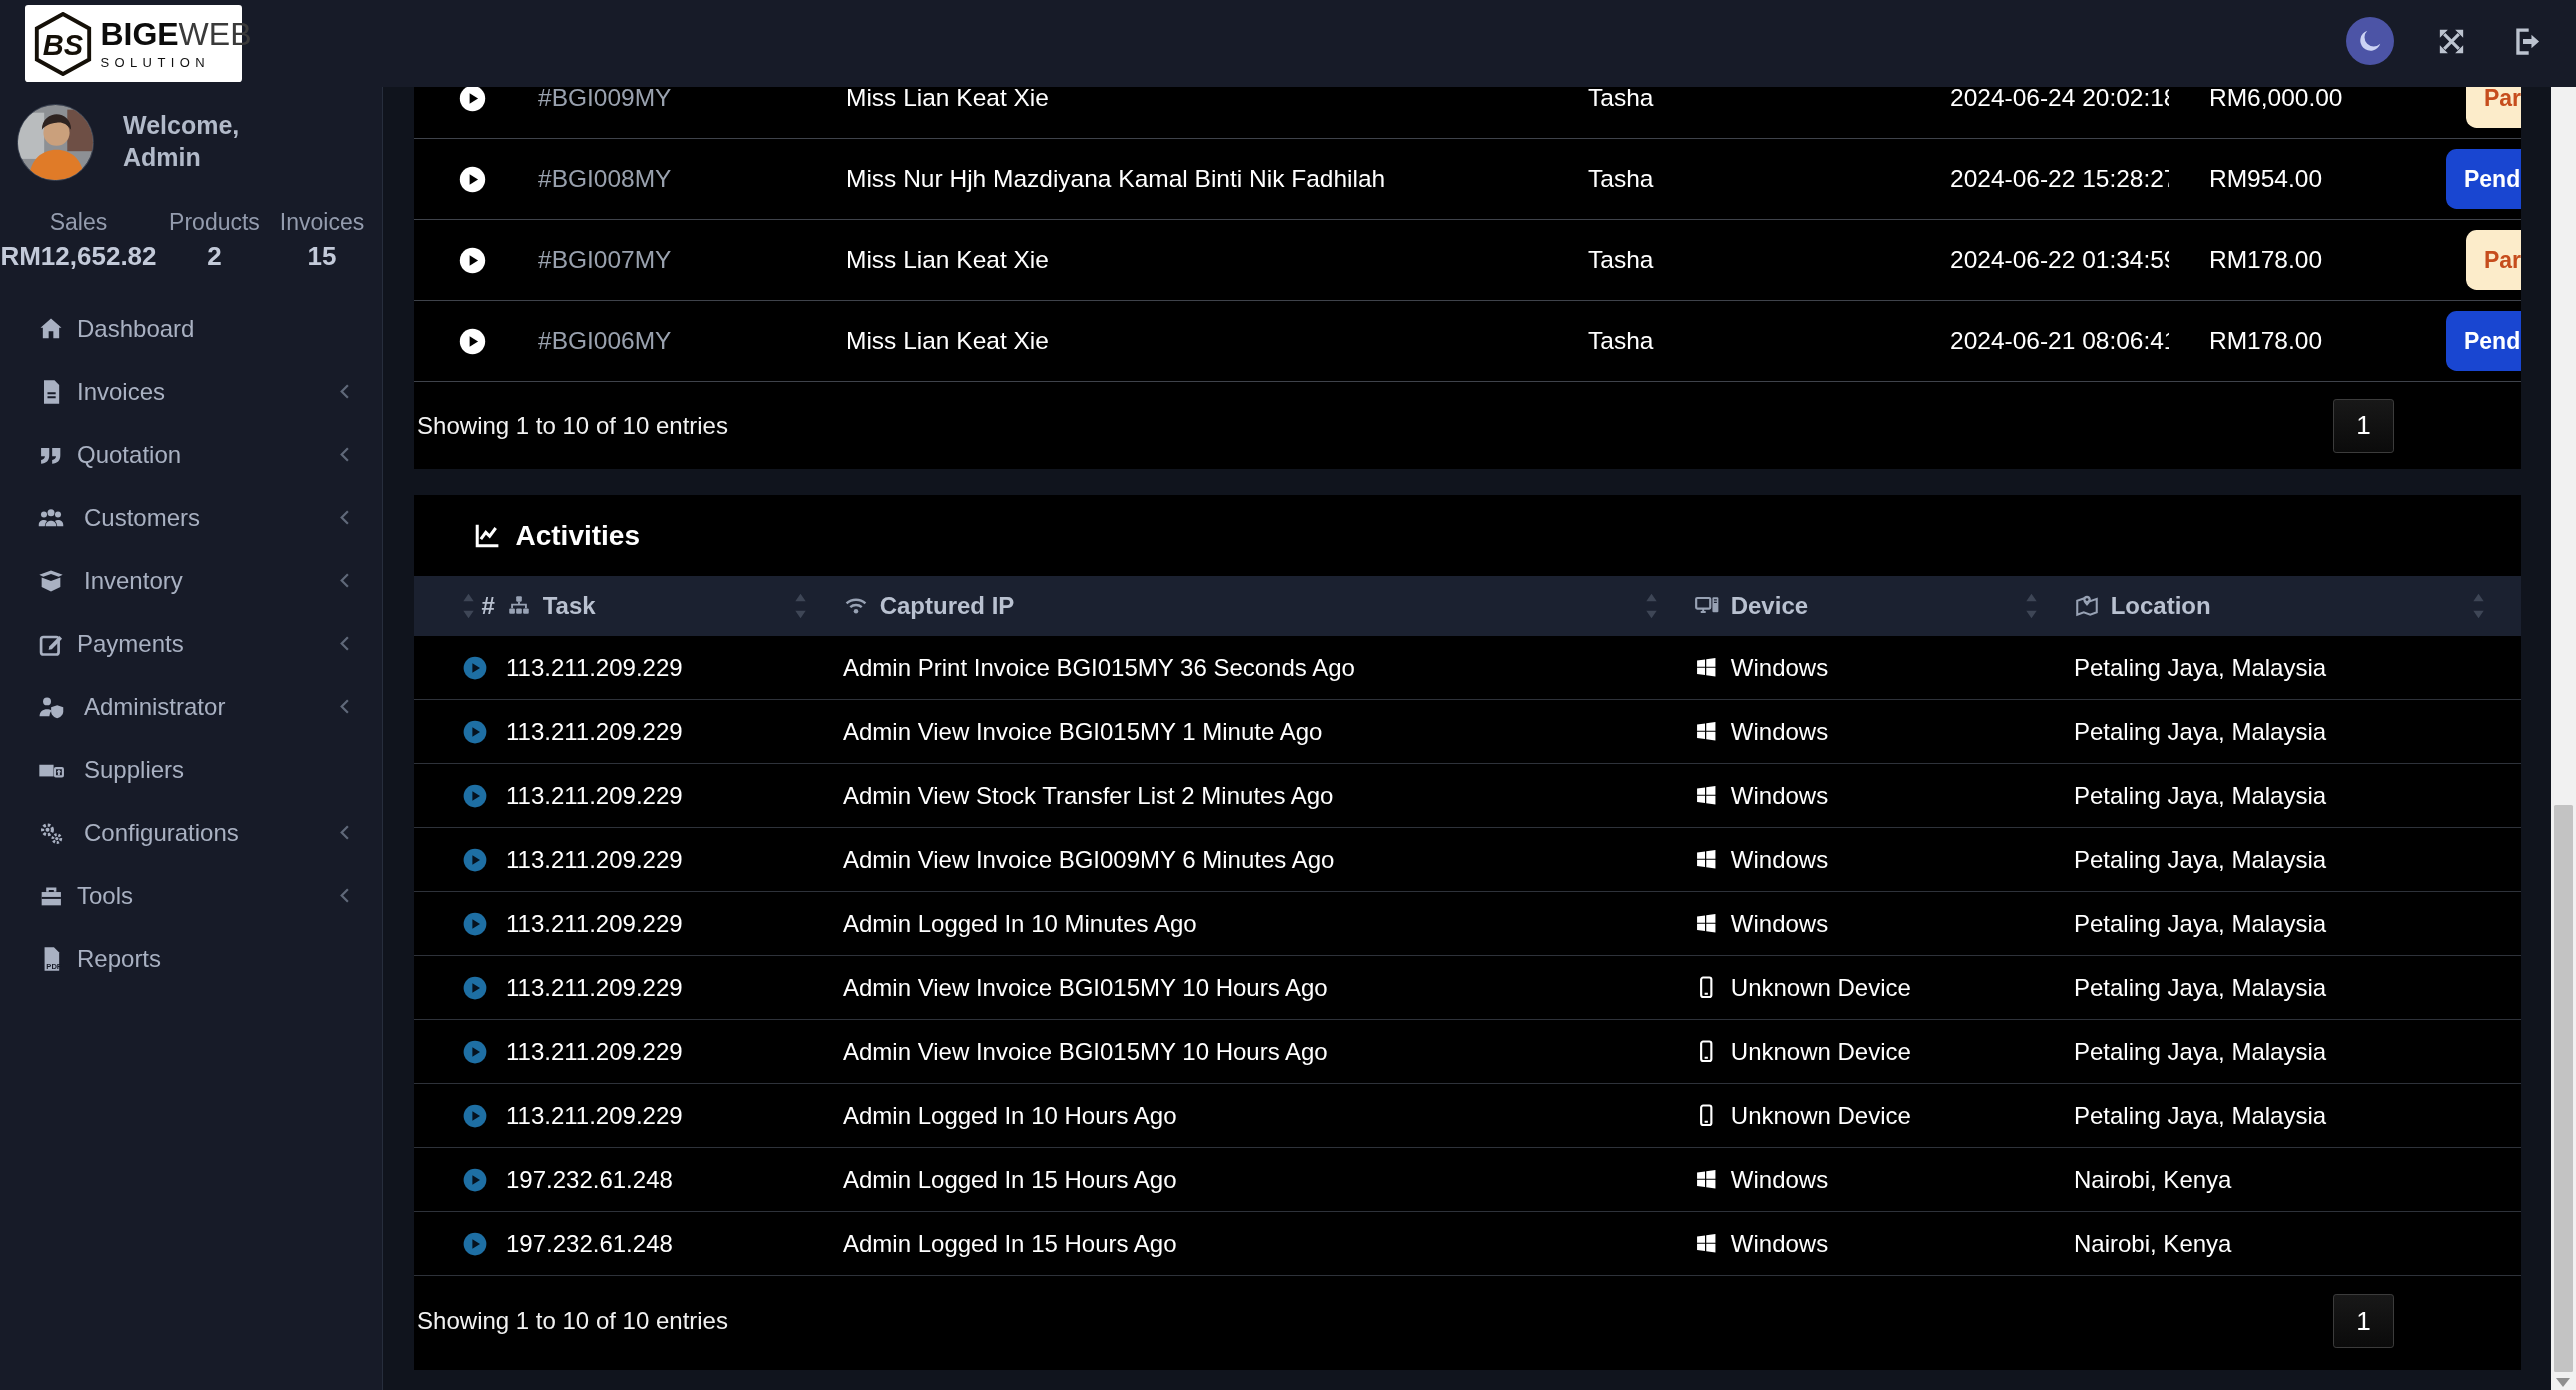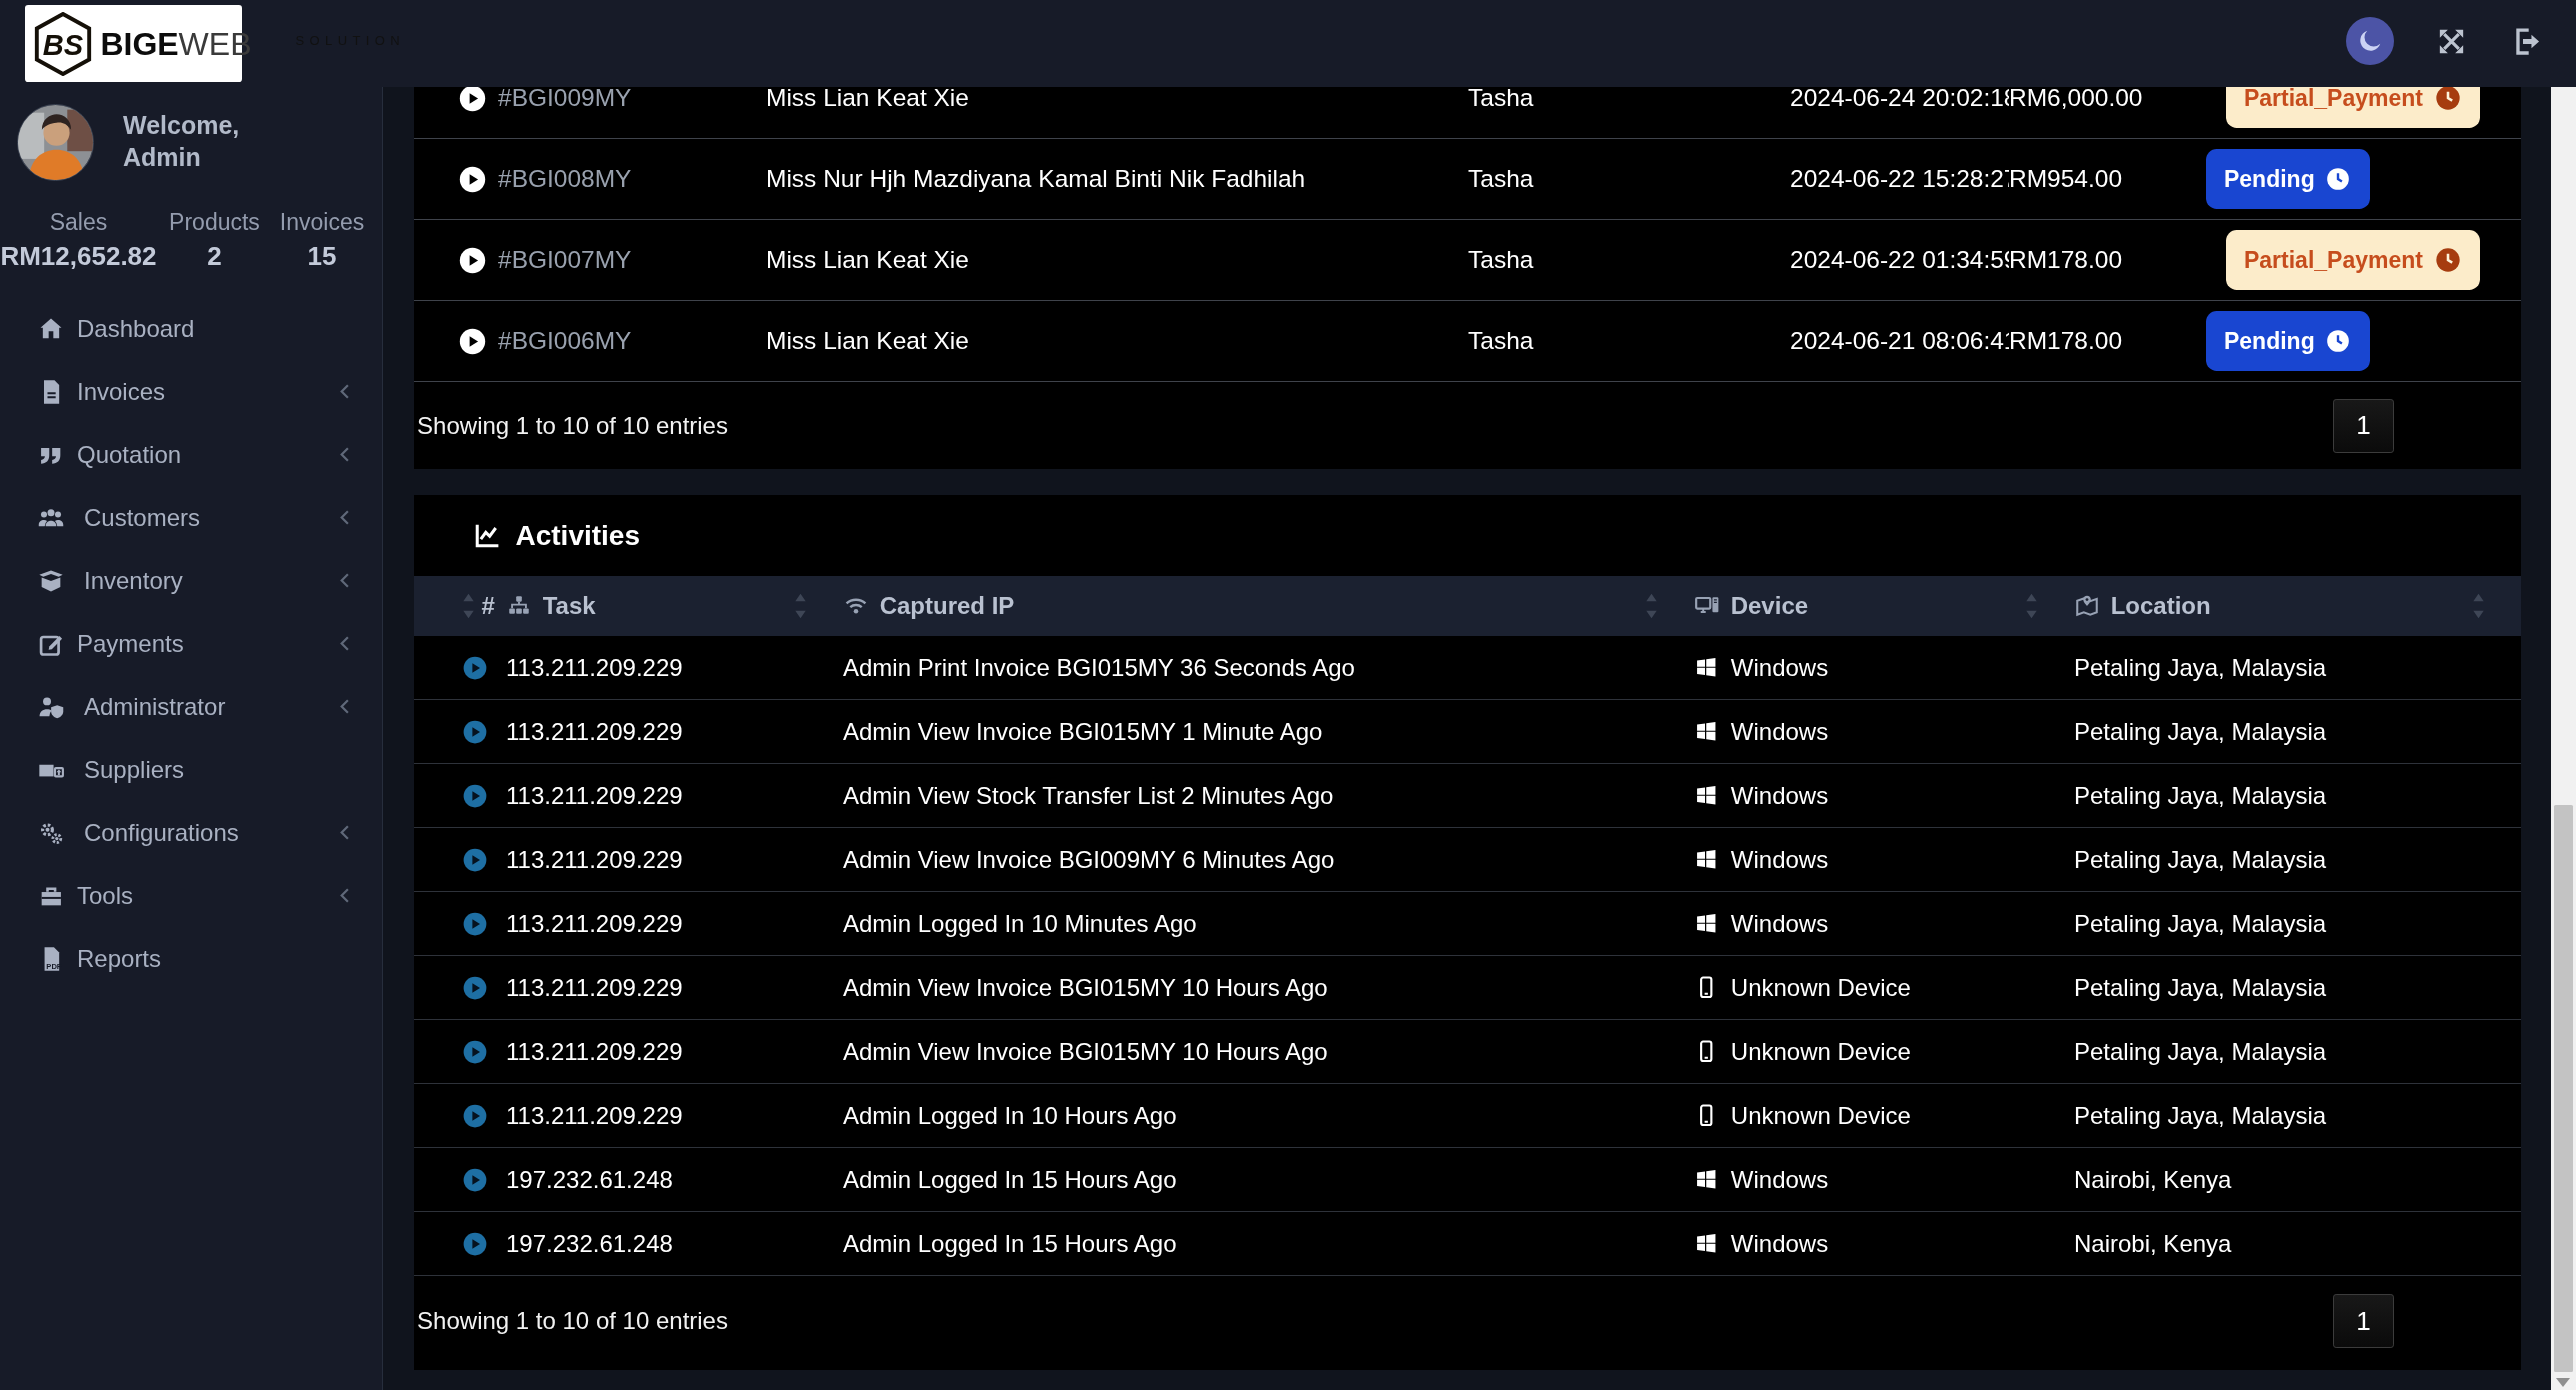--- a/index.html
+++ b/index.html
@@ -5,21 +5,21 @@
   * { box-sizing: border-box; margin: 0; padding: 0; }
   html,body { width:2576px; height:1391px; overflow:hidden; background:#10141d;
               font-family:"Liberation Sans", sans-serif; }
   #app { position:relative; width:2576px; height:1391px; background:#10141d; }
 
   
   .topbar { position:absolute; left:0; top:0; width:2576px; height:87px; background:#171b28; z-index:5; }
   .logo-box { position:absolute; left:25px; top:5.4px; width:217px; height:77px; background:#ffffff;
               border-radius:3.1px; display:flex; align-items:center; padding:0 7.7px; gap:7.7px; z-index:7; }
   .logo-hex { width:60px; height:64px; flex:0 0 auto; }
-  .brand-text { display:flex; line-height:1;gap:44px; }
+  .brand-text { display:flex; flex-direction:column; line-height:1; }
   .brand-line { font-size:32px; font-weight:800; color:#0c0c0c; letter-spacing:0; }
   .brand-line .light { font-weight:300; color:#3a3a3a; }
   .brand-sub { font-size:13px; letter-spacing:5.4px; color:#111; margin-top:6.1px; font-weight:500; }
   .topbar-actions { position:absolute; right:32px; top:17px; height:48px; display:flex; align-items:center; gap:40px; z-index:7; }
   .moon-btn { width:48px; height:48px; border-radius:50%; background:#4c54a6; display:flex; align-items:center; justify-content:center; cursor:pointer; }
   .moon-btn svg { width:28px; height:28px; color:#ccd3f4; }
   .tb-icon { width:35px; height:35px; color:#bcc3cf; cursor:pointer; }
 
   
   .sidebar { position:absolute; left:0; top:0; width:383px; height:1391px; background:#171b28;
@@ -40,21 +40,21 @@
   .nav-item .nv-label { position:absolute; left:77px; font-size:24px; font-weight:500;text-align:right; }
   .nav-item.indent .nv-label { left:84px; }
   .nav-item svg.chev { position:absolute; left:334px; width:23px; height:23px; color:#5f6879; }
 
   
   .card { position:absolute; left:414px; width:2107px; background:#000; z-index:1; }
   #invoice-card { top:58px; height:409px; }
   #activities-card { top:495px; height:875px; }
 
   .inv-row { display:grid; grid-template-columns:84px 268px 702px 322px 219px 192px 1fr;
-             align-items:center; height:81px; border-bottom:1.5px solid #3f434b; background:#000; }
+             align-items:center; height:81px; border-bottom:1.5px solid #3f434b; background:#000;gap:40px; }
   .inv-row .cell { font-size:24.5px; color:#fff; font-weight:500; white-space:nowrap; overflow:hidden; }
   .inv-row .inv-id { color:#99a1ae; }
   .play-cell { display:flex; justify-content:flex-start; padding-left:44px; }
   .play { width:29px; height:29px; cursor:pointer; color:#ffffff; --tri:#000; }
   .play.act { width:26px; height:26px; color:#1e6fa4; --tri:#06121f; }
 
   .badge { display:inline-flex; align-items:center; gap:10.7px; height:60px; padding:0 18.4px;
            border-radius:10.7px; font-size:23px; font-weight:700; cursor:pointer; }
   .badge svg { width:28px; height:28px; }
   .badge.warning { background:#fcecca; color:#c64d1d;margin-left:20px; }

